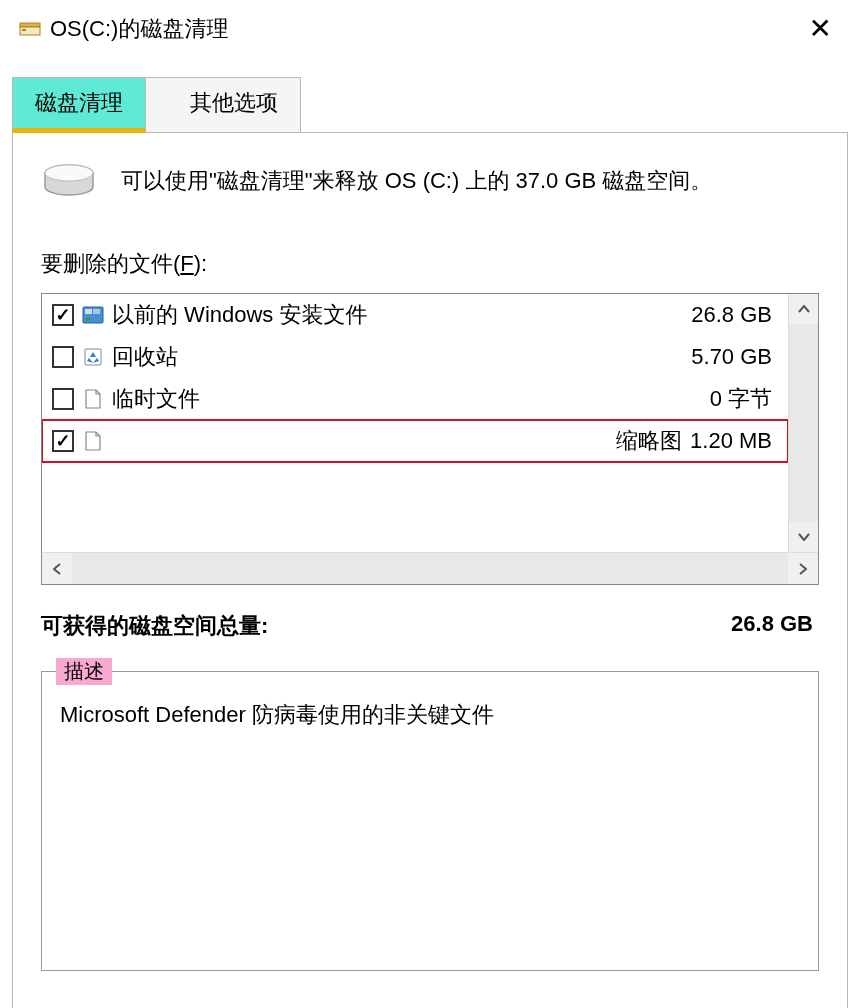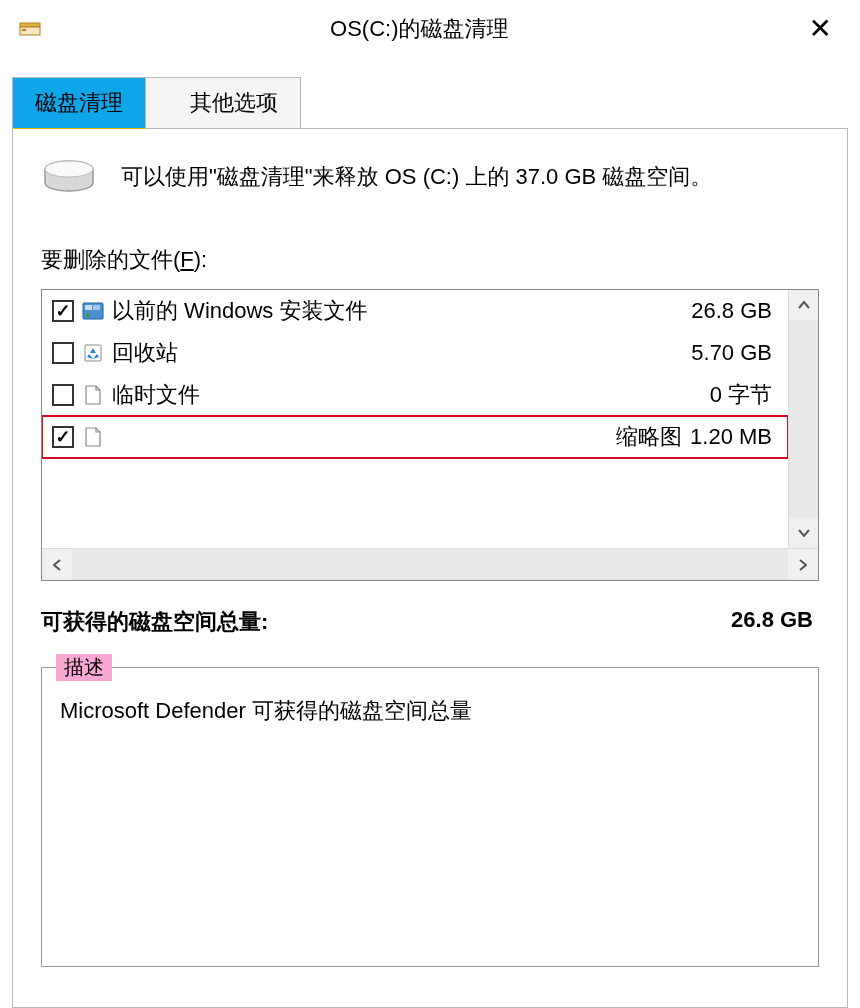--- a/index.html
+++ b/index.html
@@ -8,21 +8,20 @@
       background: #fff;
       width: 860px;
       height: 1008px;
       overflow: hidden;
     }
     .titlebar {
       display: flex;
       align-items: center;
       padding: 12px 16px 8px 18px;
       gap: 8px;
-      text-align: center;
     }
     .titlebar-icon {
       width: 24px;
       height: 24px;
       display: flex;
       align-items: center;
       justify-content: center;
     }
     .title-text {
       font-size: 22px;
@@ -46,22 +45,22 @@
     }
     .tab {
       padding: 10px 22px;
       font-size: 22px;
       border: 1px solid #b8b8b8;
       background: #f5f5f5;
       cursor: pointer;
       position: relative;
     }
     .tab.active {
-      background: #0ea5e9;
-      border-bottom: 1px solid #eab308;
+      background: #5eead4;
+      border-bottom: 5px solid #eab308;
       z-index: 2;
     }
     .tab + .tab {
       margin-left: -1px;
       padding-left: 44px;
     }
     .tab-panel {
       border: 1px solid #b8b8b8;
       margin-top: -1px;
       padding: 28px 28px 20px 28px;
@@ -323,17 +322,17 @@
       </div>
     </div>
 
     <div class="total-row">
       <span>可获得的磁盘空间总量:</span>
       <span>26.8 GB</span>
     </div>
 
     <div class="desc-box">
       <span class="desc-legend">描述</span>
-      <div class="desc-text">Microsoft Defender 可获得的磁盘空间总量</div>
+      <div class="desc-text">Microsoft Defender 防病毒使用的非关键文件</div>
     </div>
 
   </div>
 </div>
 
 </body></html>

